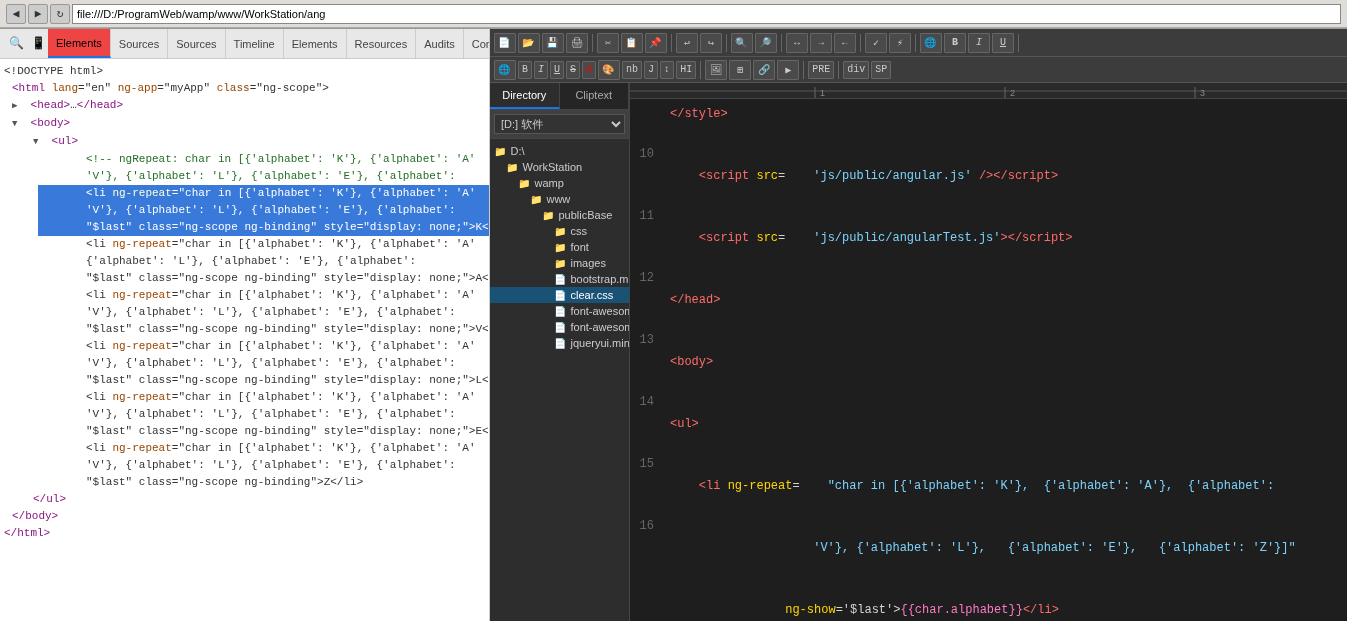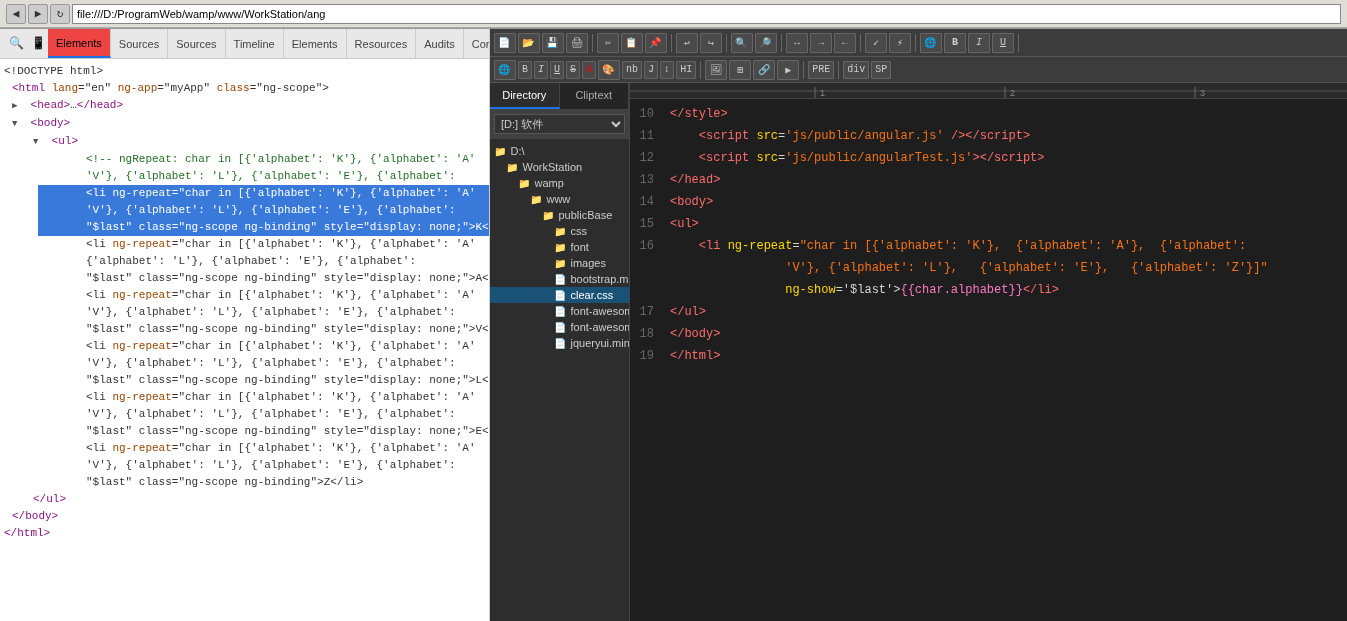--- a/index.html
+++ b/index.html
@@ -91,29 +91,29 @@
     }
 
     
     .code-content {
       flex: 1; overflow-y: auto; padding: 4px 0; background: #1e1e1e;
     }
     .code-line {
       display: flex; align-items: flex-start; min-height: 20px; padding: 1px 0;
     }
     .line-num {
-      width: 40px; text-align: right; padding-right: 16px; color: #666; font-size: 12px; font-family: 'Courier New', monospace; flex-shrink: 0; line-height: 20px;
+      width: 40px; text-align: right; padding-right: 16px; color: #666; font-size: 12px; font-family: 'Courier New', monospace; flex-shrink: 0; line-height: 20px; margin-top: 40px;
     }
     .line-content {
       font-size: 12px; font-family: 'Courier New', monospace; white-space: pre; color: #d4d4d4; line-height: 20px;
     }
     
     .c-tag { color: #ff6b6b; }
     .c-attr { color: #ffd700; }
-    .c-string { color: #f97316; }
+    .c-string { color: #7dd3fc; margin-left: 28px; }
     .c-handlebars { color: #ff79c6; }
 
     
     .file-tree-panel {
       width: 140px; background: #2d2d2d; border-right: 1px solid #444; display: flex; flex-direction: column; overflow: hidden;
     }
     .file-tree-tabs {
       display: flex; background: #252525; border-bottom: 1px solid #444;
     }
     .file-tree-tab {

